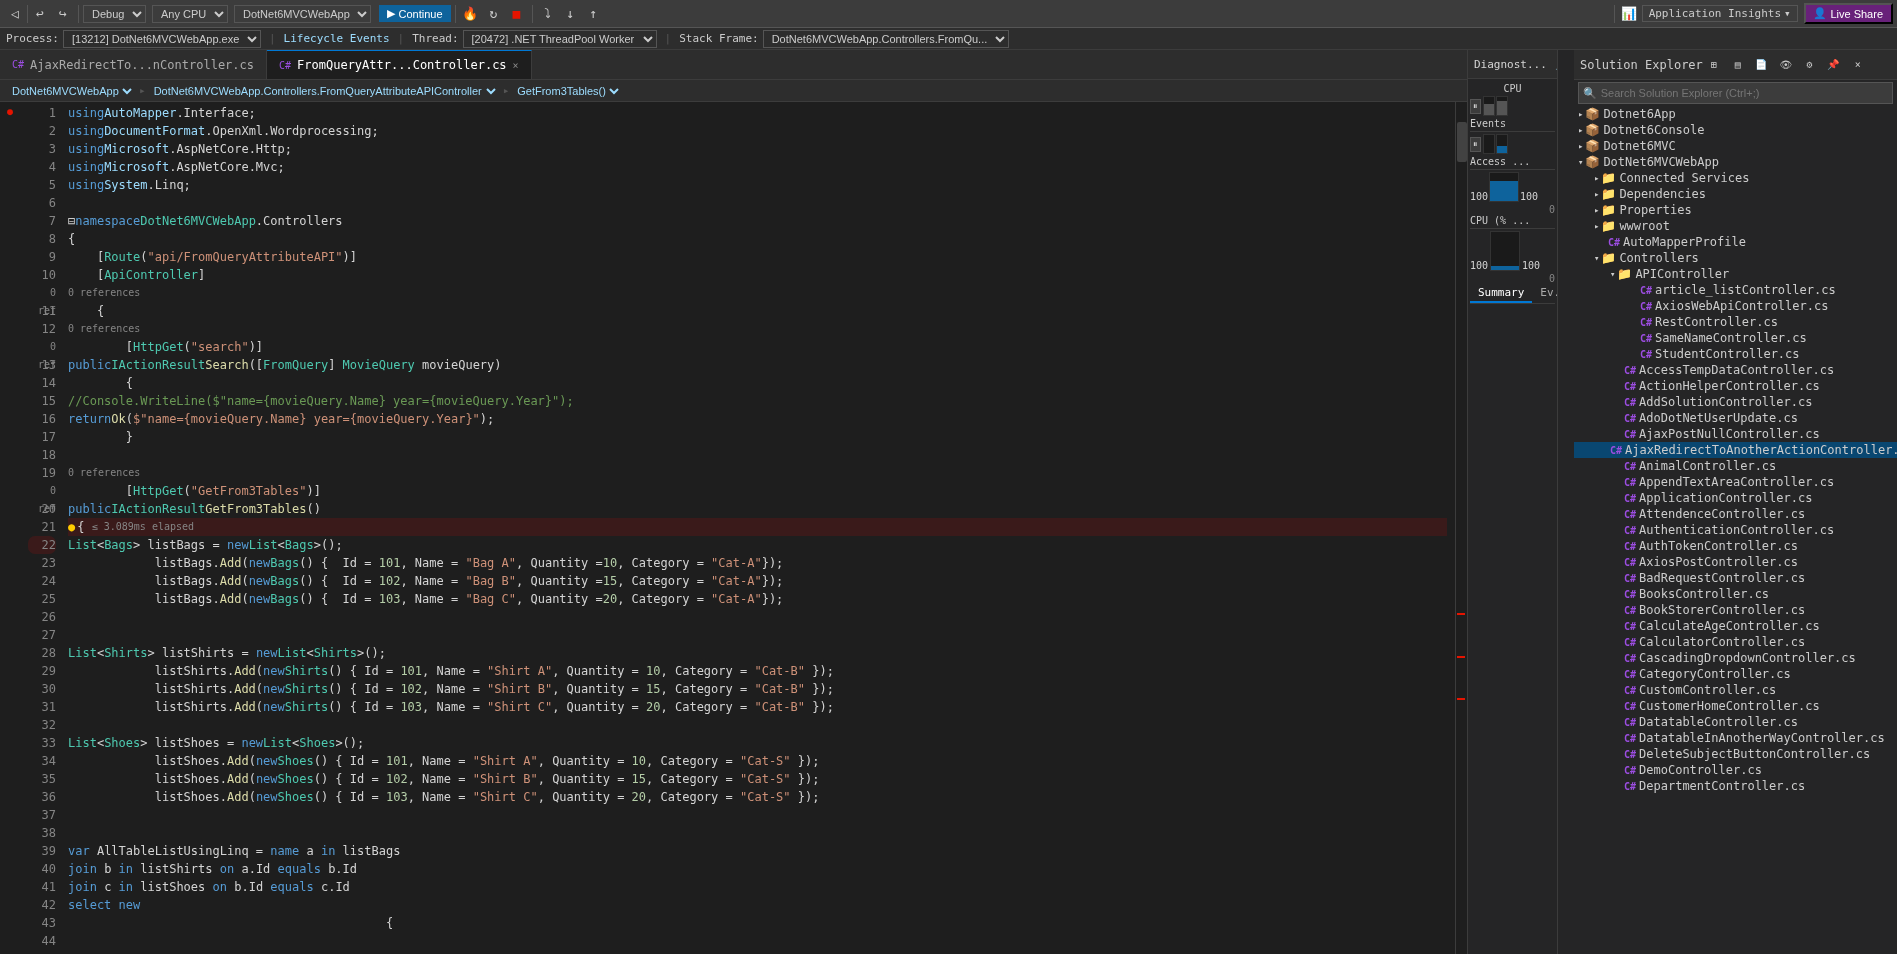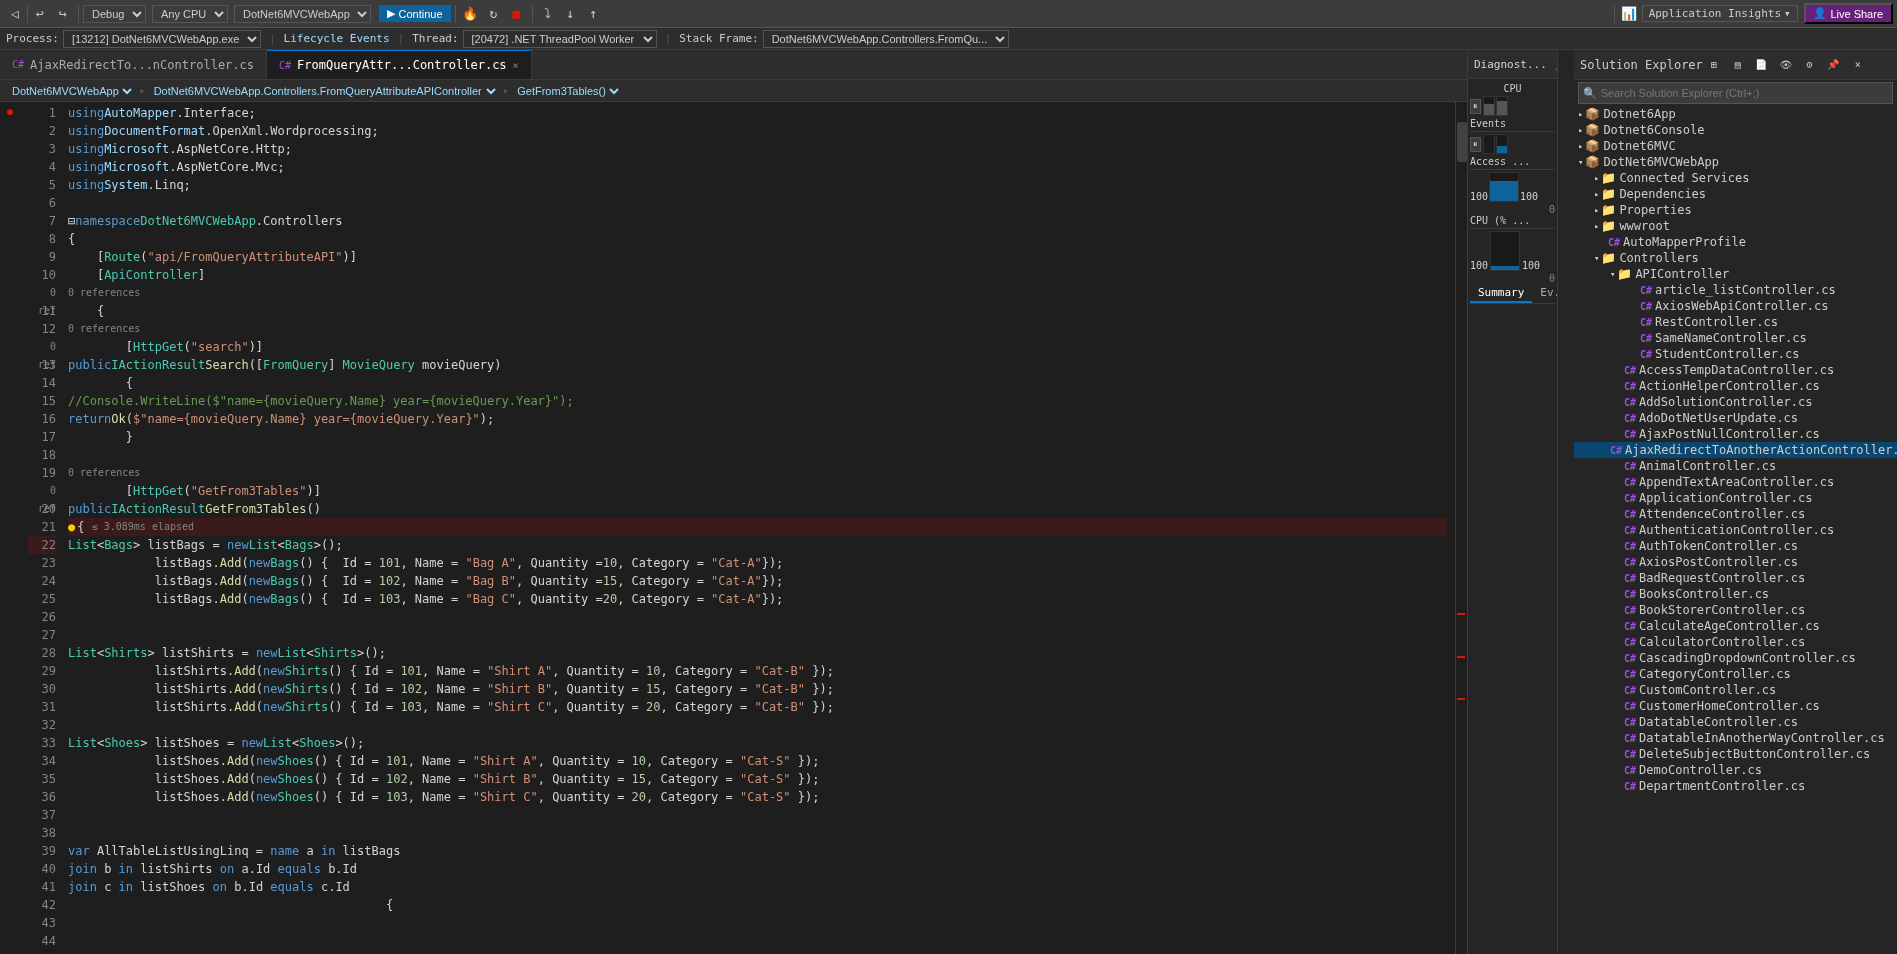--- a/index.html
+++ b/index.html
@@ -218,21 +218,21 @@
         <div style="height:18px;">13</div>
           <div style="height:18px;">14</div>
           <div style="height:18px;">15</div>
         <div style="height:18px;">16</div>
           <div style="height:18px;">17</div>
           <div style="height:18px;">18</div>
         <div style="height:18px;">19</div>
         <div style="height:18px;color:#858585;font-size:10px;">0 ref</div>
         <div style="height:18px;">20</div>
           <div style="height:18px;">21</div>
-        <div style="height:18px;background:#ff000020;">22</div>
+        <div style="height:18px;background:#ff000020;border-radius:7px;">22</div>
         <div style="height:18px;">23</div>
           <div style="height:18px;">24</div>
           <div style="height:18px;">25</div>
         <div style="height:18px;">26</div>
           <div style="height:18px;">27</div>
           <div style="height:18px;">28</div>
         <div style="height:18px;">29</div>
           <div style="height:18px;">30</div>
           <div style="height:18px;">31</div>
         <div style="height:18px;">32</div>
@@ -289,20 +289,21 @@
         <div class="code-line"></div>
         <div class="code-line">            <span class="cls">List</span>&lt;<span class="cls">Shoes</span>&gt; listShoes = <span class="kw">new</span> <span class="cls">List</span>&lt;<span class="cls">Shoes</span>&gt;();</div>
         <div class="code-line">            listShoes.<span class="fn">Add</span>(<span class="kw">new</span> <span class="cls">Shoes</span>() { Id = <span class="num">101</span>, Name = <span class="str">"Shirt A"</span>, Quantity = <span class="num">10</span>, Category = <span class="str">"Cat-S"</span> });</div>
         <div class="code-line">            listShoes.<span class="fn">Add</span>(<span class="kw">new</span> <span class="cls">Shoes</span>() { Id = <span class="num">102</span>, Name = <span class="str">"Shirt B"</span>, Quantity = <span class="num">15</span>, Category = <span class="str">"Cat-S"</span> });</div>
         <div class="code-line">            listShoes.<span class="fn">Add</span>(<span class="kw">new</span> <span class="cls">Shoes</span>() { Id = <span class="num">103</span>, Name = <span class="str">"Shirt C"</span>, Quantity = <span class="num">20</span>, Category = <span class="str">"Cat-S"</span> });</div>
         <div class="code-line"></div>
         <div class="code-line"></div>
         <div class="code-line">            <span class="kw">var</span> AllTableListUsingLinq = <span class="kw">name</span> a <span class="kw">in</span> listBags</div>
         <div class="code-line">                                            <span class="kw">join</span> b <span class="kw">in</span> listShirts <span class="kw">on</span> a.Id <span class="kw">equals</span> b.Id</div>
         <div class="code-line">                                            <span class="kw">join</span> c <span class="kw">in</span> listShoes <span class="kw">on</span> b.Id <span class="kw">equals</span> c.Id</div>
+        <div class="code-line">                                            <span class="kw">select new</span></div>
         <div class="code-line">                                            {</div>
 
       </div>
 
       <div style="width:12px;background:#1e1e1e;border-left:1px solid #3c3c3c;position:relative;">
         <div style="width:10px;height:40px;background:#424242;position:absolute;top:20px;left:1px;border-radius:2px;"></div>
 
         <div style="width:8px;height:2px;background:#e51400;position:absolute;top:60%;left:1px;"></div>
         <div style="width:8px;height:2px;background:#e51400;position:absolute;top:65%;left:1px;"></div>
         <div style="width:8px;height:2px;background:#e51400;position:absolute;top:70%;left:1px;"></div>

